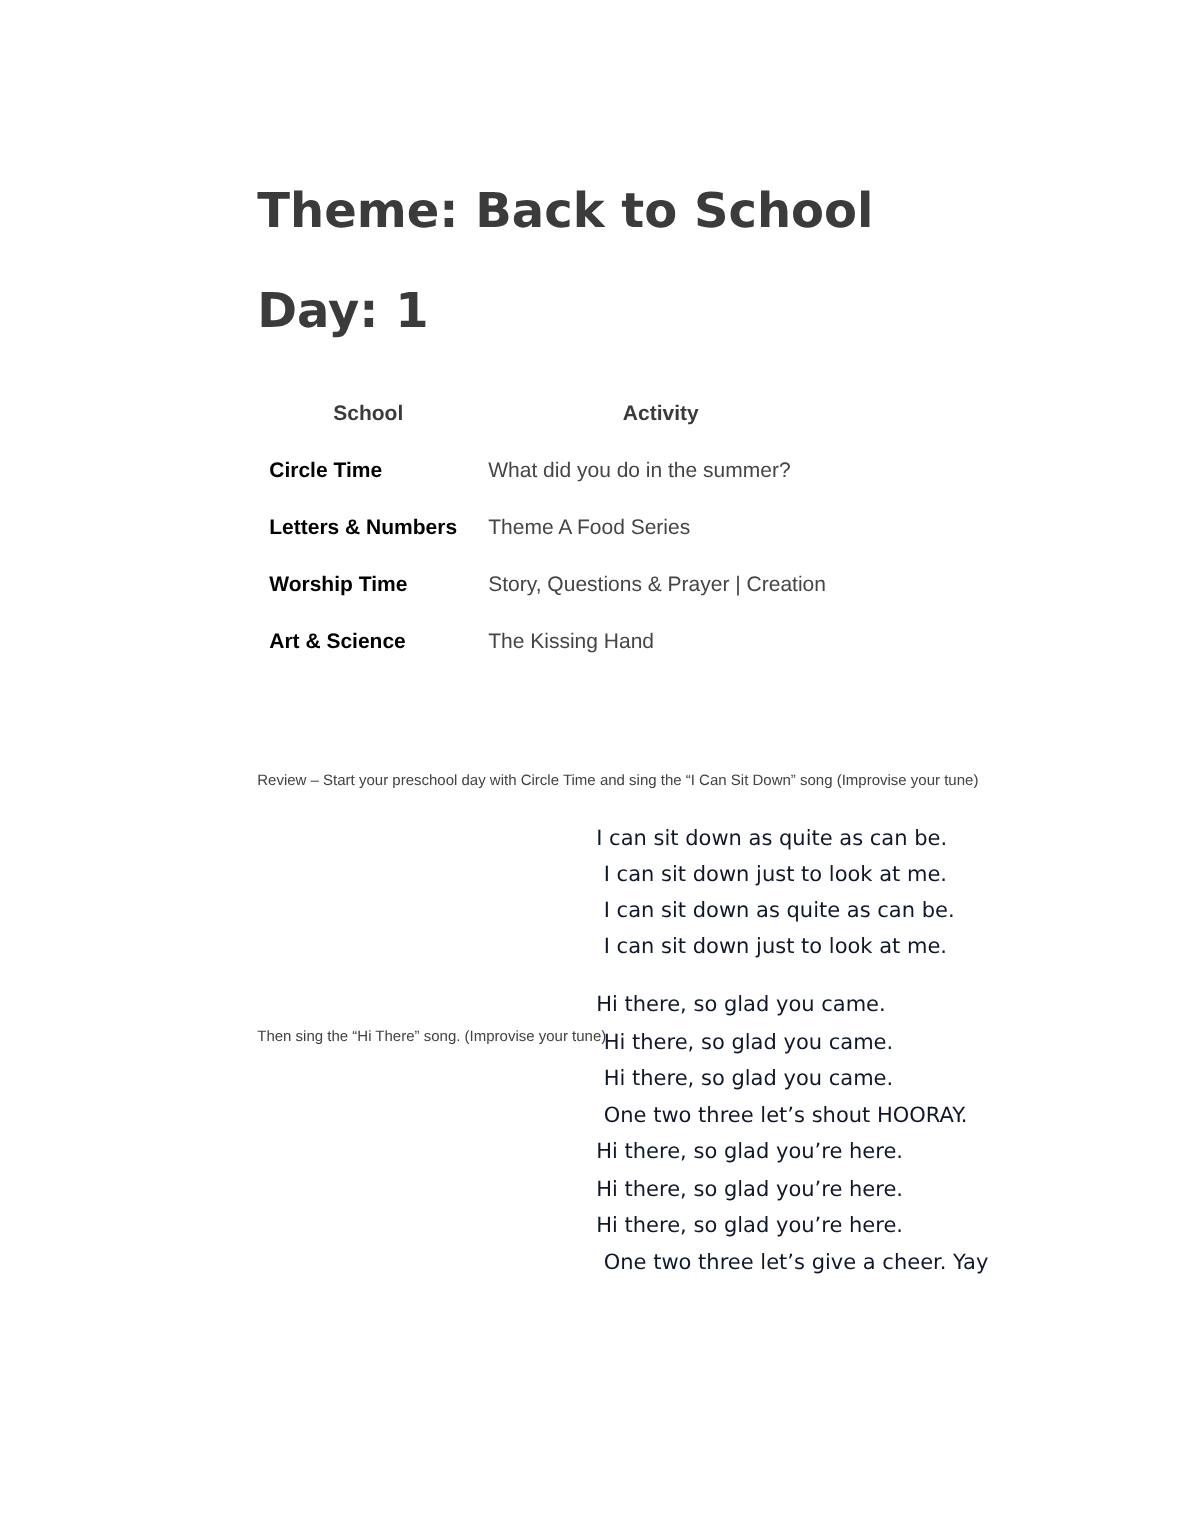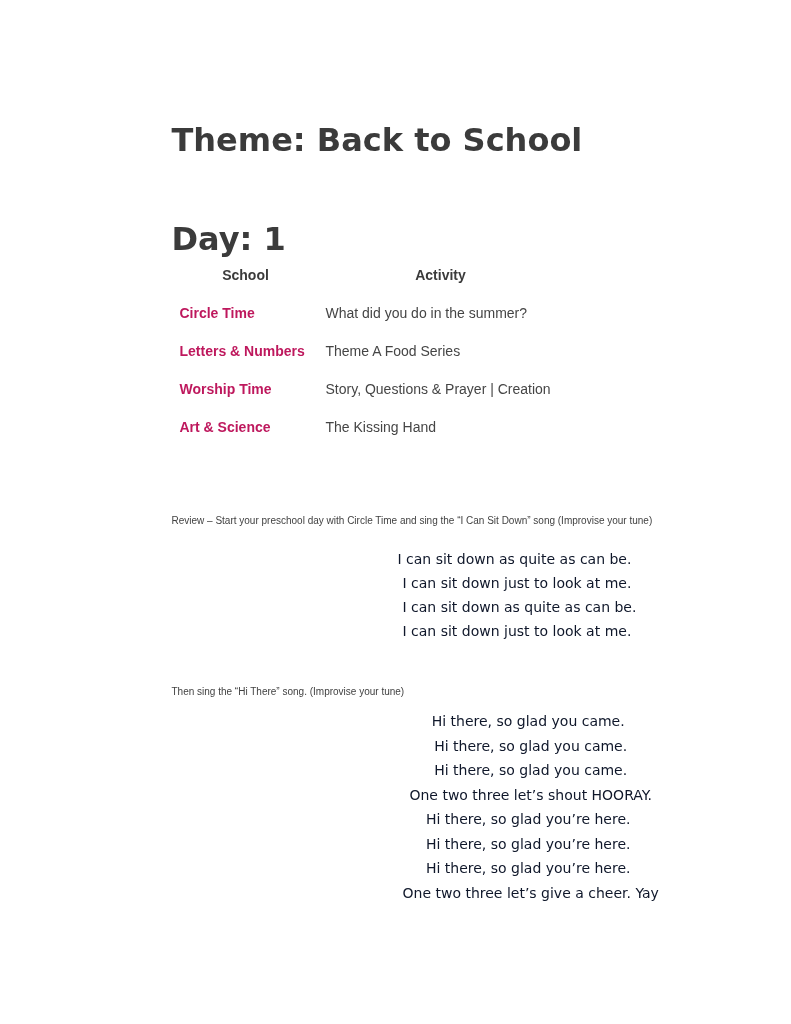--- a/index.html
+++ b/index.html
@@ -23,40 +23,40 @@
     left: 92px;
     font-family: "DejaVu Sans", sans-serif;
     font-weight: bold;
     font-size: 32px;
     line-height: 38px;
     color: #3b3b3b;
     white-space: nowrap;
     margin: 0;
   }
   .title-theme { top: 121px; }
-  .title-day   { top: 220px; }
+  .title-day   { top: 188px; }
 
   .schedule-table {
     top: 268px;
     left: 100px;
     display: grid;
     grid-template-columns: 132px 230px;
     column-gap: 14px;
     row-gap: 24px;
     font-size: 14px;
     line-height: 14px;
   }
   .schedule-table .hdr {
     font-weight: bold;
     text-align: center;
     color: #3b3b3b;
   }
   .schedule-table .module-cell {
     font-weight: bold;
-    color: #be185d;
+    color: #000000;
     white-space: nowrap;
   }
   .schedule-table .activity-cell {
     color: #454545;
     white-space: nowrap;
   }
 
   .body-par {
     left: 92px;
     font-size: 10px;
@@ -66,21 +66,21 @@
   .review-par { top: 497px; width: 606px; }
   .then-sing  { top: 668px; white-space: nowrap; }
 
   .lyrics {
     left: 318px;
     font-family: "DejaVu Sans", sans-serif;
     font-size: 14px;
     color: #0f172a;
   }
   .lyrics-1 { top: 547px; line-height: 24px; }
-  .lyrics-2 { top: 709px; line-height: 24.5px; text-align: center; }
+  .lyrics-2 { top: 658px; line-height: 24.5px; }
   .lyric-line { white-space: nowrap; }
   .lyric-line.indent { padding-left: 5px; }
 </style>
 </head>
 <body>
 
 <div class="page">
 
   <h1 class="abs doc-title title-theme">Theme: Back to School</h1>
 

